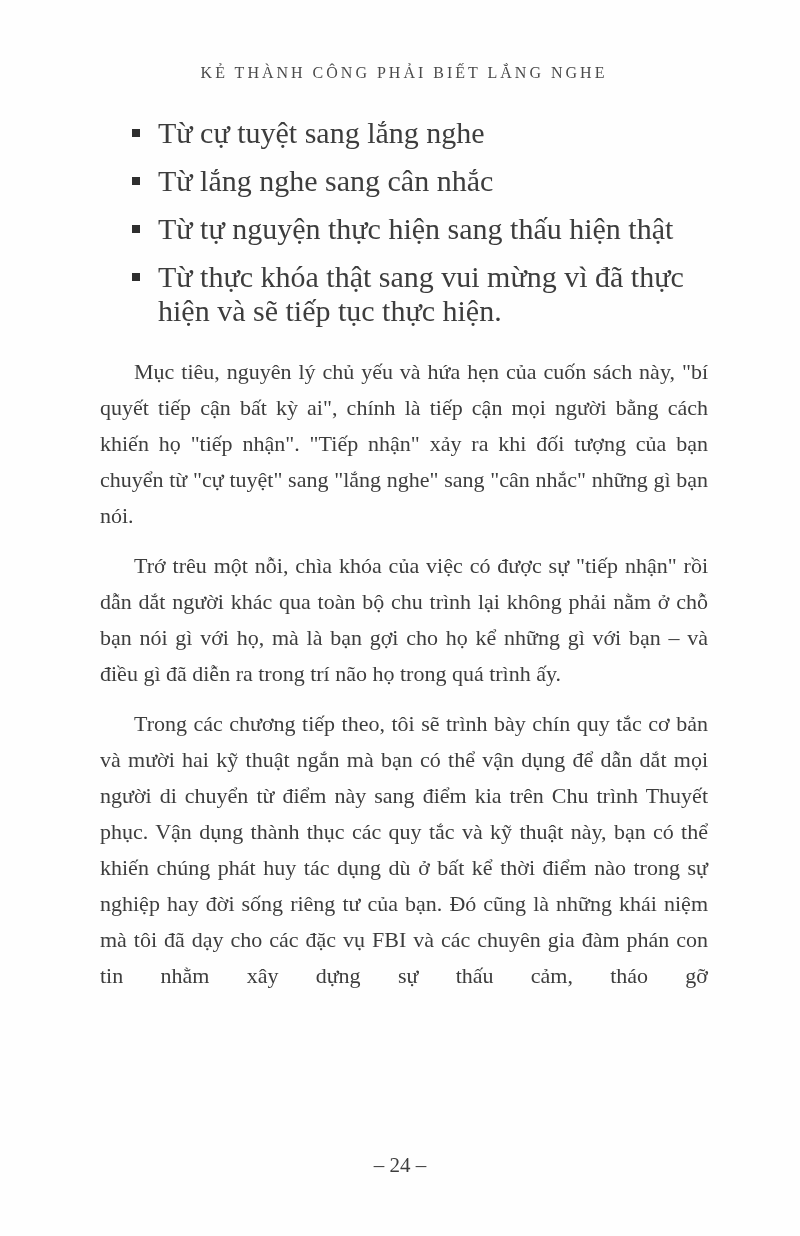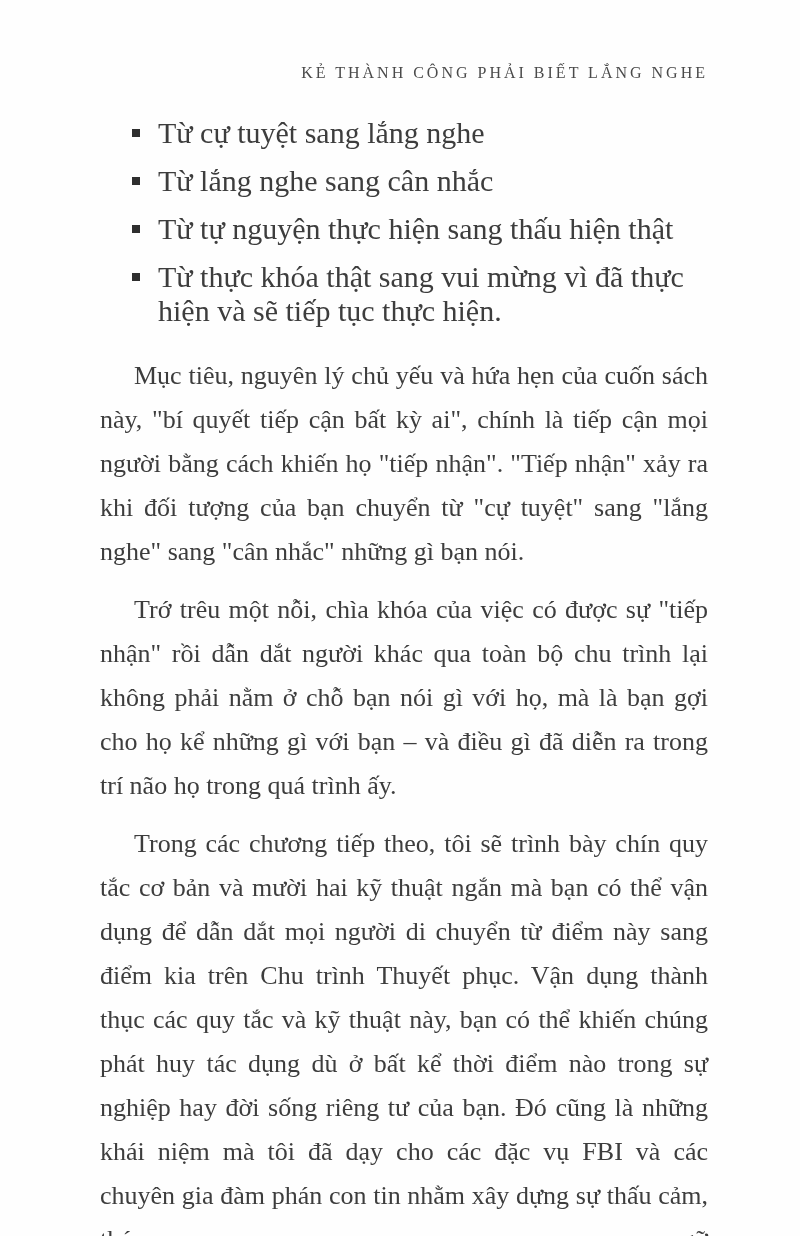--- a/index.html
+++ b/index.html
@@ -19,21 +19,21 @@
     position: absolute;
     top: 0; left: 0;
     width: 800px;
     height: 1236px;
     background: #fefefe;
   }
   .content {
     padding: 64px 92px 0 100px;
   }
   .chapter-header {
-    text-align: right;
+    text-align: center;
     font-size: 16px;
     letter-spacing: 3px;
     color: #4a4a4a;
     font-variant: small-caps;
     text-transform: uppercase;
     margin: 0 0 34px 0;
     font-weight: 400;
   }
   ul.bullet-list {
     list-style: none;
@@ -51,22 +51,22 @@
     flex: 0 0 auto;
     width: 8px;
     height: 8px;
     background: #2e2e2e;
     margin: 13px 18px 0 0;
   }
   .bullet-text {
     flex: 1 1 auto;
   }
   p.paragraph {
-    font-size: 26px;
-    line-height: 44px;
+    font-size: 22px;
+    line-height: 36px;
     text-align: justify;
     text-indent: 34px;
     margin: 0 0 14px 0;
   }
   p.paragraph.continues {
     text-align-last: justify;
     margin-bottom: 0;
   }
   .page-number {
     position: absolute;
@@ -106,13 +106,14 @@
     </ul>
 
     <p class="paragraph">Mục tiêu, nguyên lý chủ yếu và hứa hẹn của cuốn sách này, "bí quyết tiếp cận bất kỳ ai", chính là tiếp cận mọi người bằng cách khiến họ "tiếp nhận". "Tiếp nhận" xảy ra khi đối tượng của bạn chuyển từ "cự tuyệt" sang "lắng nghe" sang "cân nhắc" những gì bạn nói.</p>
 
     <p class="paragraph">Trớ trêu một nỗi, chìa khóa của việc có được sự "tiếp nhận" rồi dẫn dắt người khác qua toàn bộ chu trình lại không phải nằm ở chỗ bạn nói gì với họ, mà là bạn gợi cho họ kể những gì với bạn – và điều gì đã diễn ra trong trí não họ trong quá trình ấy.</p>
 
     <p class="paragraph continues">Trong các chương tiếp theo, tôi sẽ trình bày chín quy tắc cơ bản và mười hai kỹ thuật ngắn mà bạn có thể vận dụng để dẫn dắt mọi người di chuyển từ điểm này sang điểm kia trên Chu trình Thuyết phục. Vận dụng thành thục các quy tắc và kỹ thuật này, bạn có thể khiến chúng phát huy tác dụng dù ở bất kể thời điểm nào trong sự nghiệp hay đời sống riêng tư của bạn. Đó cũng là những khái niệm mà tôi đã dạy cho các đặc vụ FBI và các chuyên gia đàm phán con tin nhằm xây dựng sự thấu cảm, tháo gỡ</p>
 
   </div>
 
+  <div class="page-number">– 24 –</div>
 </div>
 
 </body></html>

